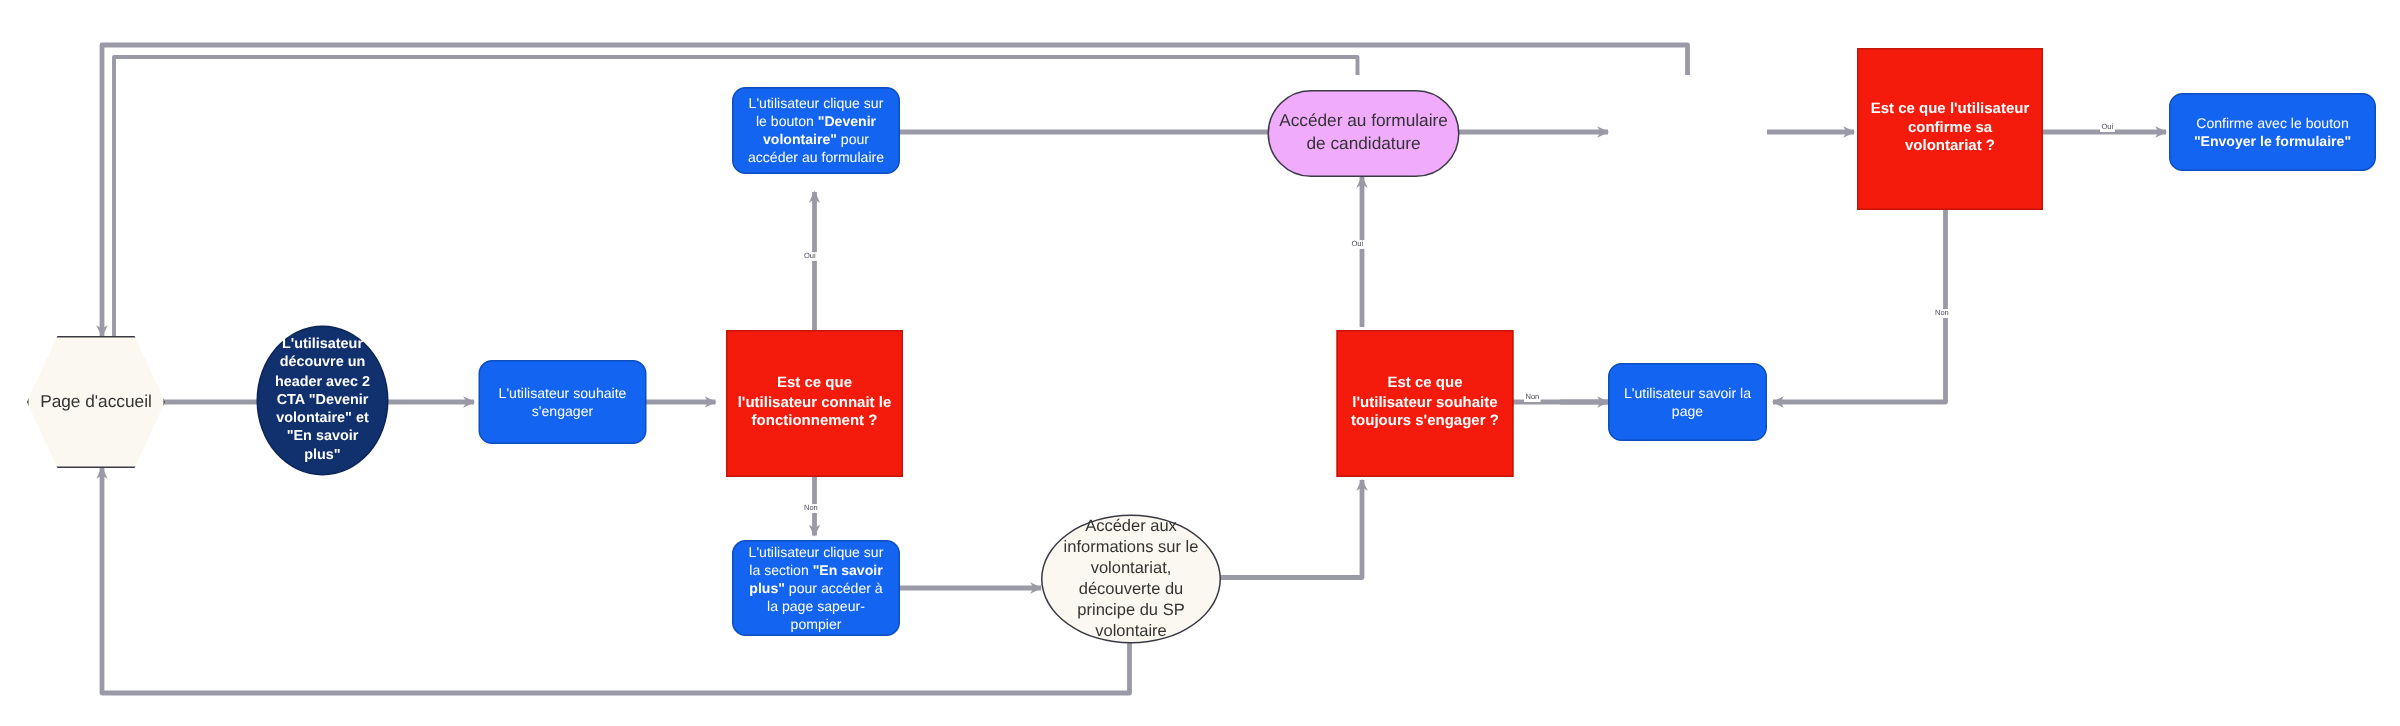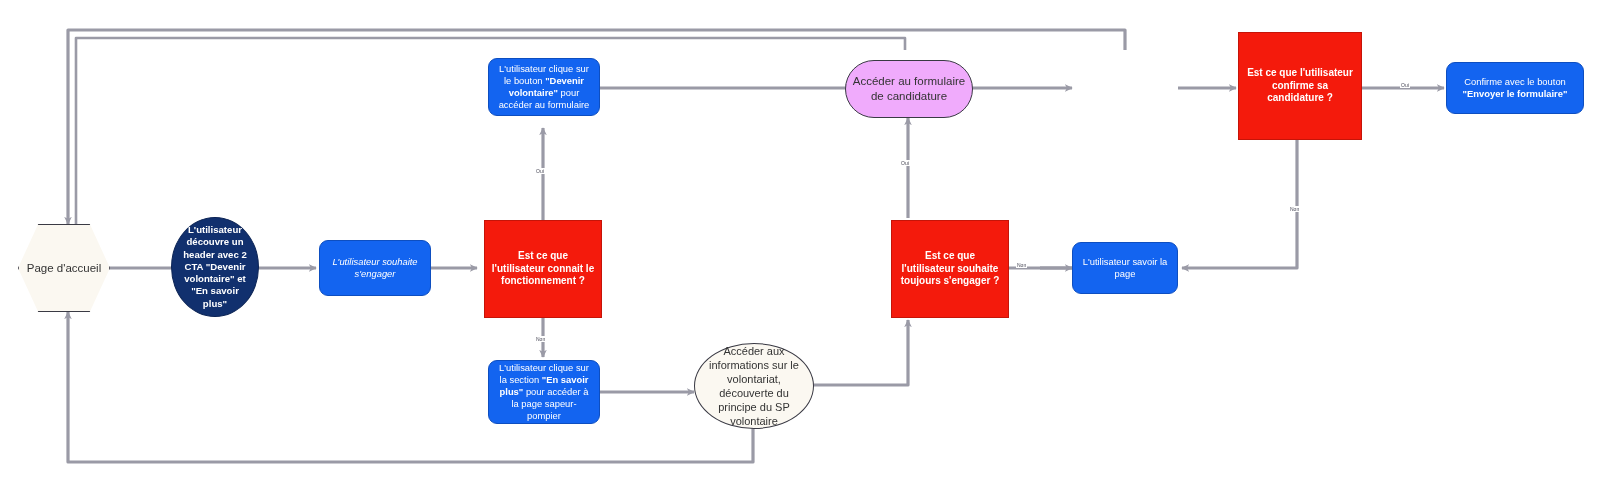--- a/index.html
+++ b/index.html
@@ -150,21 +150,21 @@
   </svg>
 
   <div class="node n-hex" style="left:18px; top:224px; width:92px; height:88px;">
     <div class="txt">Page d'accueil</div>
   </div>
 
   <div class="node n-circle" style="left:171px; top:217px; width:88px; height:100px;">
     <div class="txt">L'utilisateur découvre un header avec 2 CTA "Devenir volontaire" et "En savoir plus"</div>
   </div>
 
-  <div class="node n-blue" style="left:319px; top:240px; width:112px; height:56px;font-style:italic;">
+  <div class="node n-blue" style="left:319px; top:240px; width:112px; height:56px;">
     <div class="txt">L'utilisateur souhaite s'engager</div>
   </div>
 
   <div class="node n-red" style="left:484px; top:220px; width:118px; height:98px;">
     <div class="txt">Est ce que l'utilisateur connait le fonctionnement ?</div>
   </div>
 
   <div class="node n-blue" style="left:488px; top:58px; width:112px; height:58px;">
     <div class="txt">
       <span>L'utilisateur clique sur le</span>
@@ -190,21 +190,21 @@
   <div class="node n-red" style="left:891px; top:220px; width:118px; height:98px;">
     <div class="txt">Est ce que l'utilisateur souhaite toujours s'engager ?</div>
   </div>
 
   <div class="node n-stadium" style="left:845px; top:60px; width:128px; height:58px;">
     <div class="txt">Accéder au formulaire de candidature</div>
   </div>
 
 
   <div class="node n-red" style="left:1238px; top:32px; width:124px; height:108px;">
-    <div class="txt">Est ce que l'utilisateur confirme sa candidature ?</div>
+    <div class="txt">Est ce que l'utilisateur confirme sa volontariat ?</div>
   </div>
 
   <div class="node n-blue" style="left:1446px; top:62px; width:138px; height:52px;">
     <div class="txt">
       <span>Confirme avec le bouton</span>
       <b>"Envoyer le formulaire"</b>
     </div>
   </div>
 
   <div class="node n-blue" style="left:1072px; top:242px; width:106px; height:52px;">

